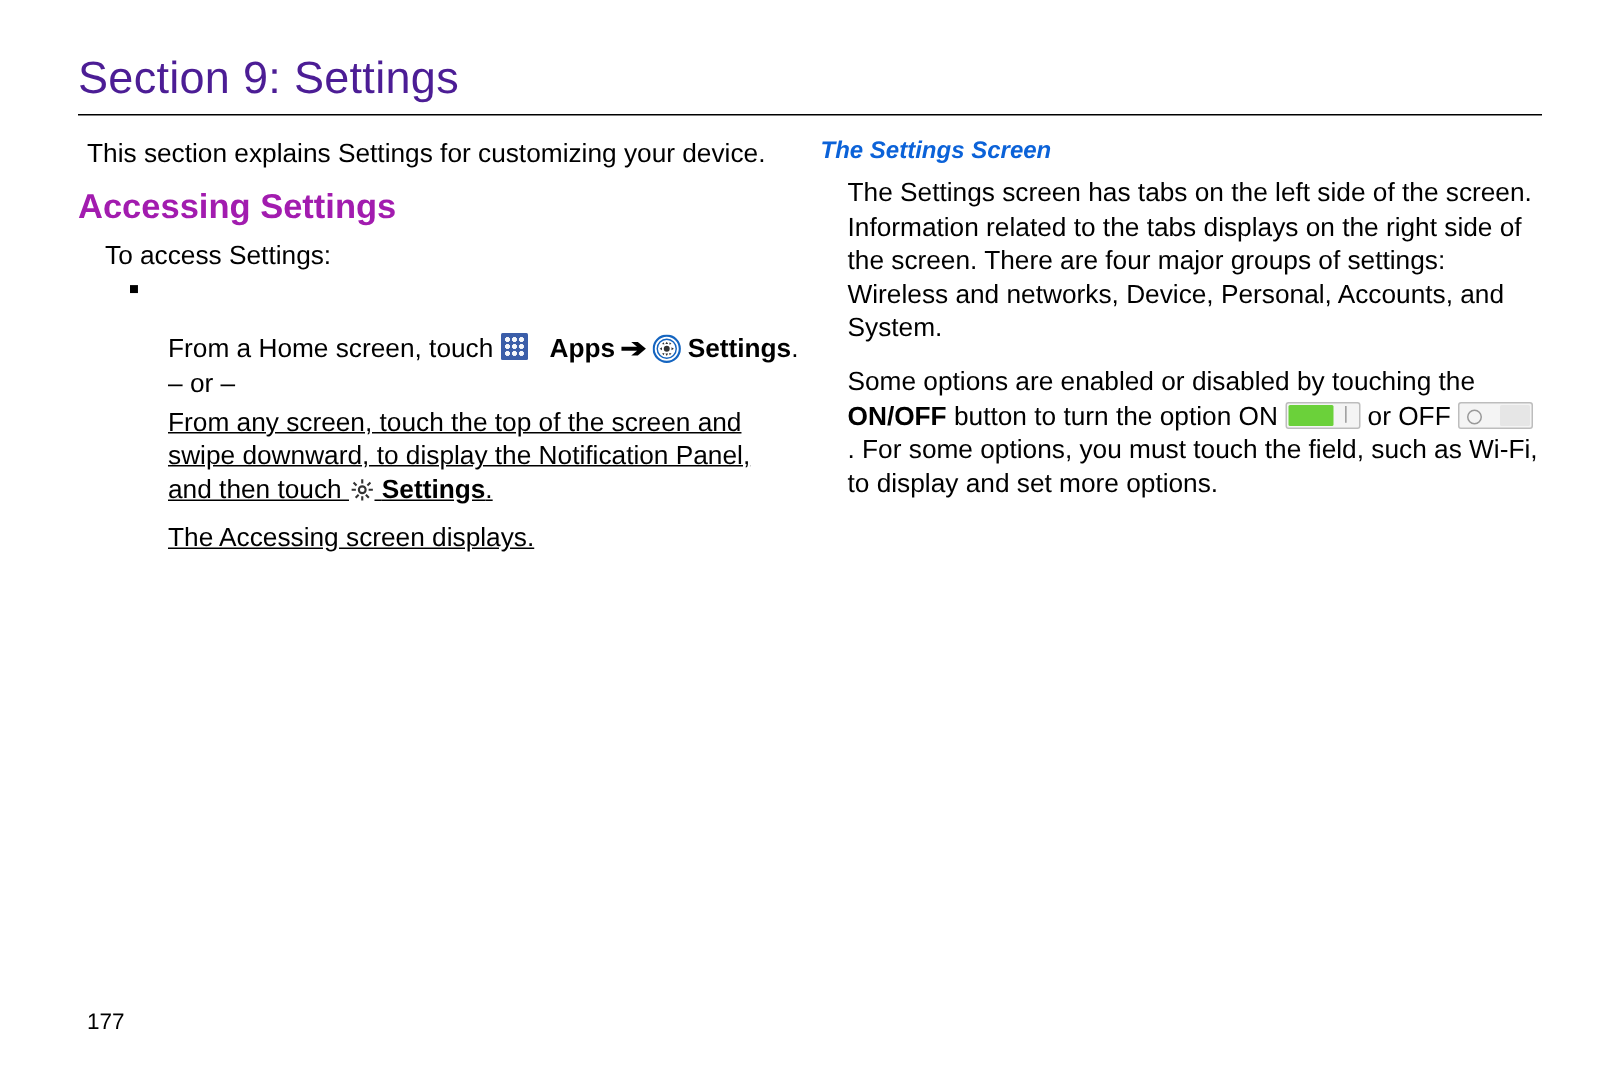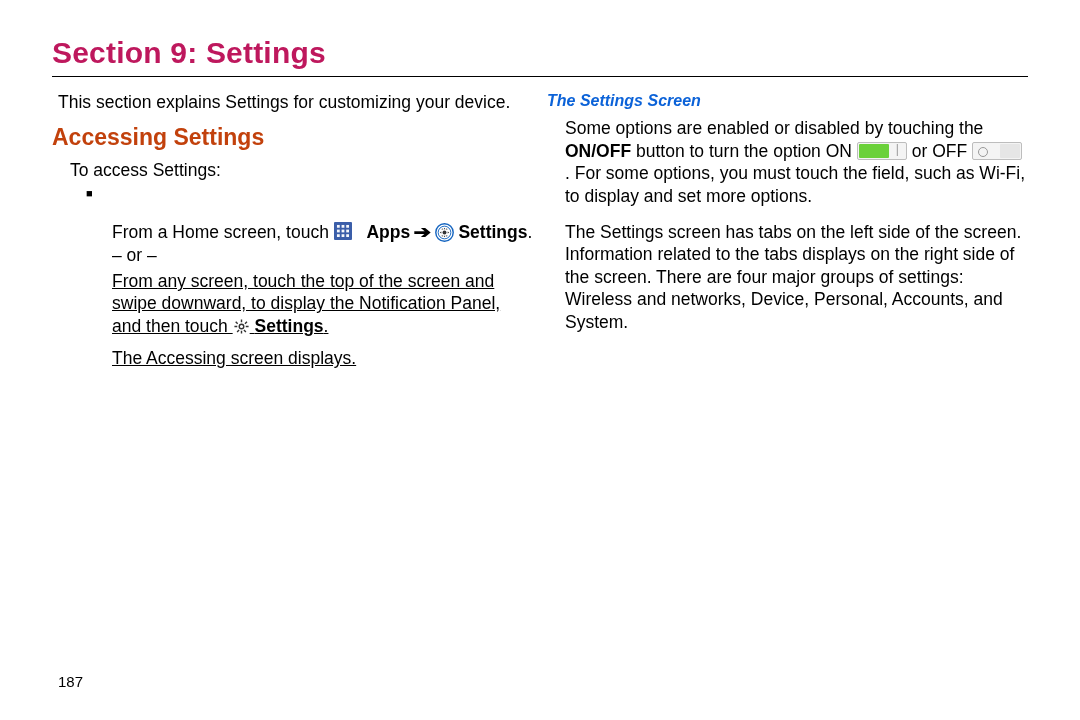--- a/index.html
+++ b/index.html
@@ -9,22 +9,22 @@
       background: #fff;
       font-family: Arial, Helvetica, sans-serif;
       color: #000;
       position: relative;
     }
     .page {
       padding: 36px 52px 0 52px;
     }
     .section-title {
       font-size: 30px;
-      font-weight: 700;
-      color: #be185d;
+      font-weight: 400;
+      color: #4c1d95;
       letter-spacing: 0.2px;
       margin-bottom: 6px;
       font-stretch: condensed;
     }
     .rule {
       border: none;
       border-top: 1.5px solid #000;
       margin-bottom: 14px;
     }
     .columns {
@@ -34,21 +34,21 @@
     .col {
       flex: 1;
       font-size: 17.5px;
       line-height: 1.28;
     }
     .intro {
       margin-bottom: 10px;
       margin-left: 6px;
     }
     .h-blue {
-      color: #c2410c;
+      color: #a21caf;
       font-weight: 900;
       font-size: 23px;
       margin-bottom: 6px;
       font-stretch: condensed;
     }
     .h-blue-it {
       color: #0b62d8;
       font-weight: 900;
       font-style: italic;
       font-size: 16px;
@@ -224,27 +224,27 @@
         </svg>
         <span> </span>
         <span class="bold">Settings</span><span>.</span>
       </p>
 
       <p class="sub">The Accessing screen displays.</p>
     </div>
 
     <div class="col">
       <h3 class="h-blue-it">The Settings Screen</h3>
+      <p class="para">The Settings screen has tabs on the left side of the screen. Information related to the tabs displays on the right side of the screen. There are four major groups of settings: Wireless and networks, Device, Personal, Accounts, and System.</p>
       <p class="para">
         <span>Some options are enabled or disabled by touching the </span>
         <span class="bold">ON/OFF</span>
         <span> button to turn the option ON </span>
         <span class="toggle-on"></span>
         <span> or OFF </span>
         <span class="toggle-off"></span>
         <span>. For some options, you must touch the field, such as Wi-Fi, to display and set more options.</span>
       </p>
-      <p class="para">The Settings screen has tabs on the left side of the screen. Information related to the tabs displays on the right side of the screen. There are four major groups of settings: Wireless and networks, Device, Personal, Accounts, and System.</p>
     </div>
   </div>
 </div>
 
-<div class="page-num">187</div>
+<div class="page-num">177</div>
 
 </body></html>

